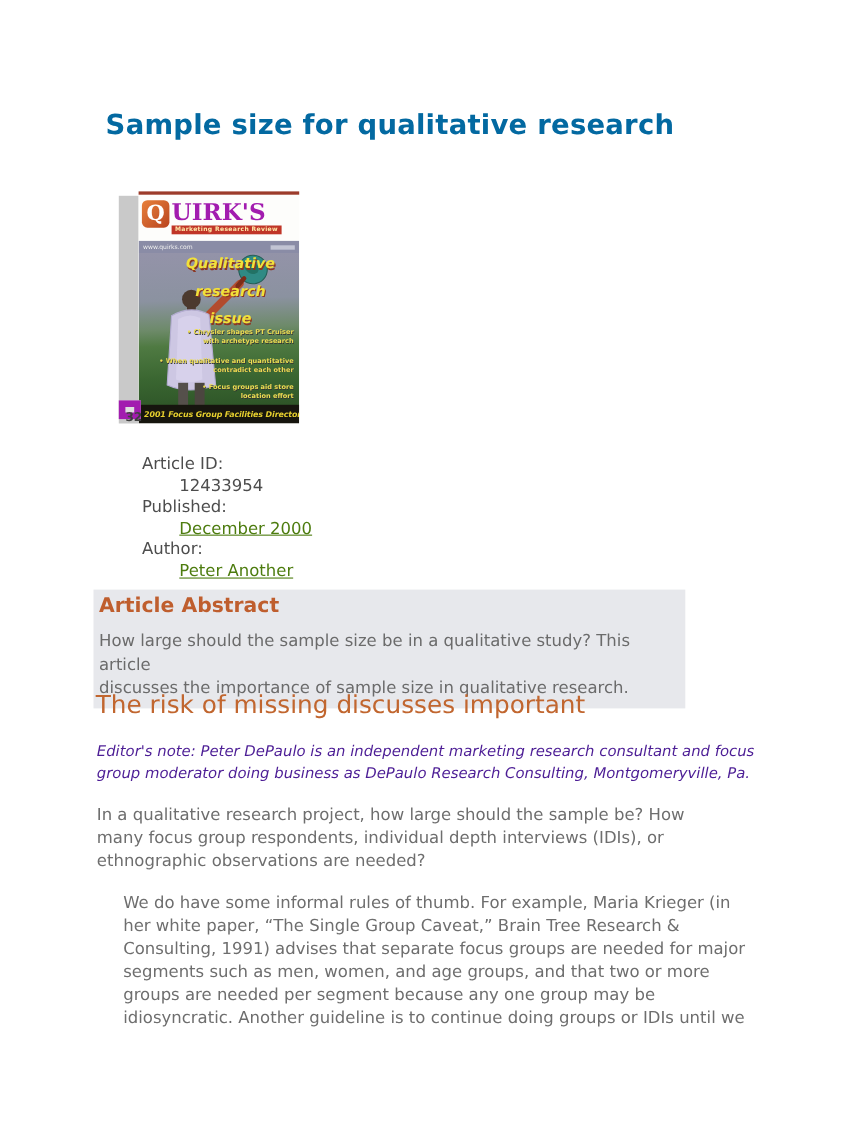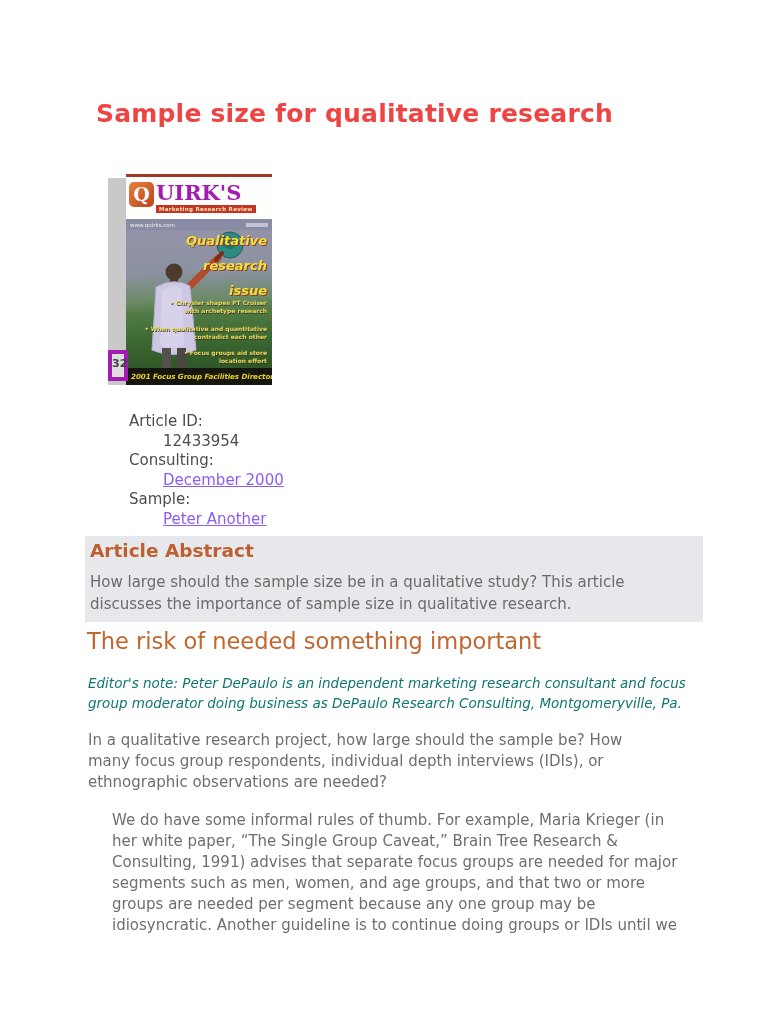--- a/index.html
+++ b/index.html
@@ -2,70 +2,70 @@
 <html><head>
 <meta charset="utf-8">
 <style>
   html,body{margin:0;padding:0;background:#ffffff;}
   .page{position:relative;width:768px;height:1024px;background:#ffffff;overflow:hidden;
         font-family:"DejaVu Sans","Liberation Sans",sans-serif;}
   .pre{white-space:pre-line;}
 
   
   .doc-title{position:absolute;left:96px;top:97px;margin:0;font-size:25px;font-weight:600;
-             color:#ef4444;letter-spacing:.2px;line-height:34px;}
+             color:#0369a1;letter-spacing:.2px;line-height:34px;}
 
   
   .cover{position:absolute;left:108px;top:174px;width:164px;height:211px;}
   .spine{position:absolute;left:0;top:4px;bottom:0;width:18px;background:#c9c9c9;}
-  .spine-num{position:absolute;left:0;bottom:4px;width:20px;height:31px;background:#dedede;
-             border:4px solid #a21caf;box-sizing:border-box;font-size:11px;font-weight:bold;
+  .spine-num{position:absolute;left:0;bottom:4px;width:20px;height:17px;background:#dedede;
+             border:6px solid #a21caf;box-sizing:border-box;font-size:11px;font-weight:bold;
              color:#3f3f3f;text-align:center;line-height:19px;z-index:3;}
   .cover-main{position:absolute;left:18px;top:0;right:0;bottom:0;background:#fdfdfb;
               border-top:3px solid #9c3b2a;box-sizing:border-box;overflow:hidden;}
   .masthead{height:37px;display:flex;padding:5px 4px 0 3px;box-sizing:content-box;}
   .q-tile{width:25px;height:25px;flex:0 0 25px;background:linear-gradient(135deg,#e8813b,#b9441f);
           border-radius:5px;color:#fff;font-family:"DejaVu Serif","Liberation Serif",serif;
           font-weight:bold;font-size:19px;text-align:center;line-height:25px;}
   .mast-right{margin-left:2px;min-width:0;}
   .mast-title{font-family:"DejaVu Serif","Liberation Serif",serif;font-weight:bold;font-size:21px;
               color:#a21caf;line-height:22px;white-space:nowrap;}
   .mast-tagline{margin-top:1px;background:#c03527;color:#ffe9a8;font-size:5.5px;font-weight:bold;
                 padding:1px 3px;width:fit-content;letter-spacing:.3px;white-space:nowrap;}
   .info-band{height:11px;background:#8a8ca6;display:flex;justify-content:space-between;
              align-items:center;padding:0 4px;font-size:5.5px;color:#eeeeee;}
   .band-chip{width:22px;height:4px;background:#cfd2df;opacity:.8;}
   .art{position:relative;height:143px;
        background:linear-gradient(178deg,#9493a9 0%,#8b92a0 30%,#6d8a69 48%,#4f7a42 58%,#3a6631 78%,#2c5226 100%);}
   .art svg{position:absolute;left:0;top:0;}
-  .issue-title{position:absolute;top:-2px;right:5px;text-align:right;font-size:13px;font-weight:bold;
+  .issue-title{position:absolute;top:-2px;right:22px;text-align:center;font-size:13px;font-weight:bold;
                font-style:italic;color:#f2e139;line-height:25px;text-shadow:1px 1px 0 #8d3722;}
   .bullet{position:absolute;right:5px;text-align:right;font-size:6px;font-weight:bold;color:#ecdc52;
           line-height:7.5px;text-shadow:.5px .5px 0 #333333;}
   .b1{top:69px;}.b2{top:95px;}.b3{top:119px;}
   .cover-footer{position:absolute;left:0;right:0;bottom:0;height:17px;background:#16150e;
                 color:#e6cf2e;font-size:7.2px;font-weight:bold;font-style:italic;line-height:17px;
                 padding-left:5px;letter-spacing:-.1px;white-space:nowrap;}
 
   
   .meta{position:absolute;left:103px;top:412px;font-size:15px;color:#4d4d4d;line-height:19.6px;margin-left:26px;}
   .meta-value{padding-left:34px;}
-  .meta-link{color:#8b5cf6;text-decoration:underline;cursor:pointer;}
+  .meta-link{color:#4d7c0f;text-decoration:underline;cursor:pointer;}
 
   
-  .abstract{position:absolute;left:85px;top:536px;width:618px;background:#e7e8ec;
+  .abstract{position:absolute;left:85px;top:536px;width:538px;background:#e7e8ec;
             padding:3px 8px 7px 5px;box-sizing:border-box;}
   .abstract-heading{margin:0;font-size:18.5px;font-weight:bold;color:#bf5e2e;line-height:23px;}
   .abstract-body{margin:10px 0 0 0;font-size:15px;color:#6b6b6b;line-height:21.5px;}
 
   
   .section-heading{position:absolute;left:87px;top:626px;margin:0;font-size:22.5px;font-weight:400;
                    color:#c1662f;line-height:30px;}
   .editors-note{position:absolute;left:88px;top:674px;margin:0;width:680px;font-style:italic;
-                font-size:13.5px;color:#0f766e;line-height:19.5px;}
+                font-size:13.5px;color:#4c1d95;line-height:19.5px;}
   .body-para{position:absolute;left:88px;margin:0;width:680px;font-size:15px;color:#6e6e6e;
              line-height:21px;}
   .p1{top:730px;}
   .p2{top:810px;margin-left:24px;}
 </style>
 </head>
 <body>
 
 <div class="page">
 
@@ -123,37 +123,37 @@
 location effort</div>
       </div>
 
       <div class="cover-footer">2001 Focus Group Facilities Directory</div>
     </div>
   </div>
 
   <div class="meta">
     <div class="meta-label">Article ID:</div>
     <div class="meta-value">12433954</div>
-    <div class="meta-label">Consulting:</div>
+    <div class="meta-label">Published:</div>
     <div class="meta-value">
       <a class="meta-link" href="#">December 2000</a>
     </div>
-    <div class="meta-label">Sample:</div>
+    <div class="meta-label">Author:</div>
     <div class="meta-value">
       <a class="meta-link" href="#">Peter Another</a>
     </div>
   </div>
 
   <div class="abstract">
     <h2 class="abstract-heading">Article Abstract</h2>
     <p class="abstract-body pre">How large should the sample size be in a qualitative study? This article
 discusses the importance of sample size in qualitative research.</p>
   </div>
 
-  <h2 class="section-heading">The risk of needed something important</h2>
+  <h2 class="section-heading">The risk of missing discusses important</h2>
 
   <p class="editors-note pre">Editor's note: Peter DePaulo is an independent marketing research consultant and focus
 group moderator doing business as DePaulo Research Consulting, Montgomeryville, Pa.</p>
 
   <p class="body-para pre p1">In a qualitative research project, how large should the sample be? How
 many focus group respondents, individual depth interviews (IDIs), or
 ethnographic observations are needed?</p>
   <p class="body-para pre p2">We do have some informal rules of thumb. For example, Maria Krieger (in
 her white paper, “The Single Group Caveat,” Brain Tree Research &amp;
 Consulting, 1991) advises that separate focus groups are needed for major

